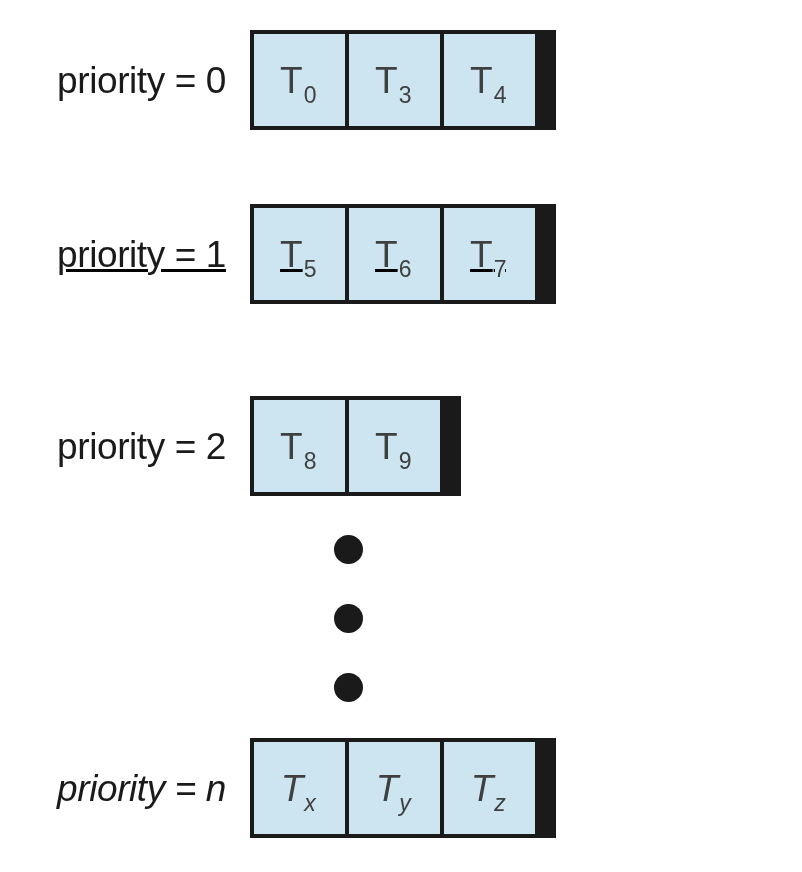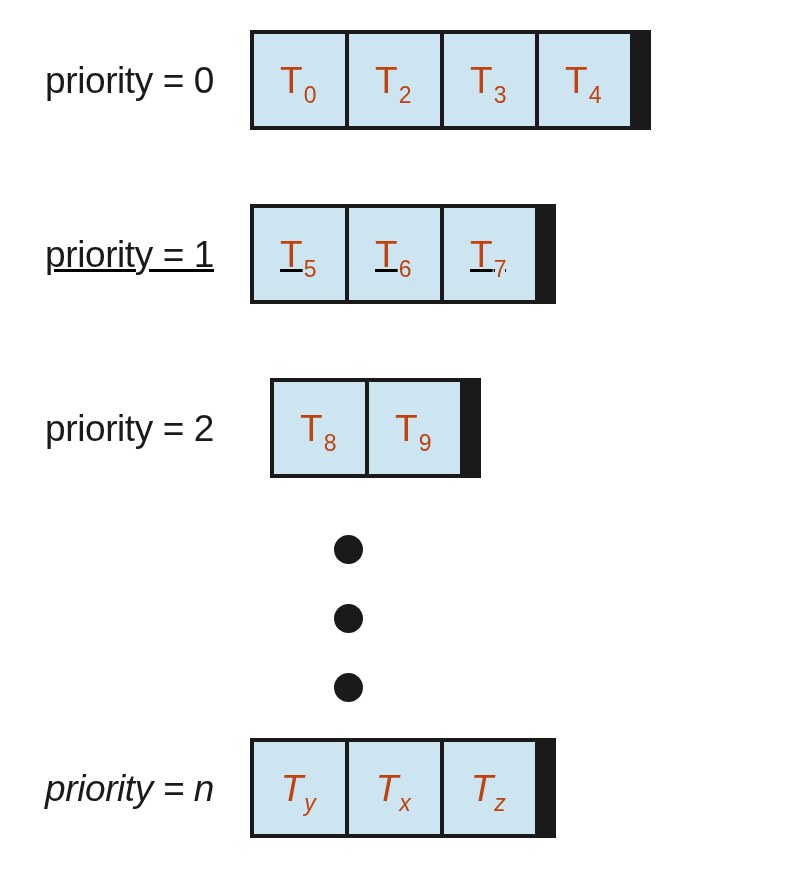--- a/index.html
+++ b/index.html
@@ -23,21 +23,21 @@
   .queue-row {
     position: absolute;
     display: flex;
     align-items: center;
     left: 0;
   }
 
   .priority-label {
     width: 250px;
     text-align: right;
-    padding-right: 36px;
+    padding-right: 24px;
     box-sizing: border-box;
     font-size: 37px;
     font-weight: 400;
     color: #1a1a1a;
     letter-spacing: -0.4px;
     white-space: nowrap;
     line-height: 1;
   }
 
   .queue-cells {
@@ -58,21 +58,21 @@
     margin-right: 4px;
     position: relative;
   }
   .task-cell:last-child {
     margin-right: 17px;
     text-align: center;
   }
 
   .task-label {
     font-size: 37px;
-    color: #c2410c;
+    color: #404040;
     line-height: 1;
     display: inline-block;
     white-space: nowrap;
     position: relative;
     left: -2px;
   }
   .task-label .sub {
     font-size: 23px;
     position: relative;
     top: 10px;
@@ -103,23 +103,20 @@
 
 <div id="diagram">
 
   <div class="queue-row" style="top: 30px;">
       <div class="priority-label">priority = 0</div>
       <div class="queue-cells">
         <div class="task-cell">
           <span class="task-label"><span class="base">T</span><span class="sub">0</span></span>
         </div>
         <div class="task-cell">
-          <span class="task-label"><span class="base">T</span><span class="sub">2</span></span>
-        </div>
-        <div class="task-cell">
           <span class="task-label"><span class="base">T</span><span class="sub">3</span></span>
         </div>
         <div class="task-cell">
           <span class="task-label"><span class="base">T</span><span class="sub">4</span></span>
         </div>
       </div>
     </div>
     <div class="queue-row" style="top: 204px; text-decoration: underline;">
       <div class="priority-label">priority = 1</div>
       <div class="queue-cells">
@@ -127,39 +124,39 @@
           <span class="task-label"><span class="base">T</span><span class="sub">5</span></span>
         </div>
         <div class="task-cell">
           <span class="task-label"><span class="base">T</span><span class="sub">6</span></span>
         </div>
         <div class="task-cell">
           <span class="task-label"><span class="base">T</span><span class="sub">7</span></span>
         </div>
       </div>
     </div>
-    <div class="queue-row" style="top: 378px; gap: 20px;">
+    <div class="queue-row" style="top: 396px;">
       <div class="priority-label">priority = 2</div>
       <div class="queue-cells">
         <div class="task-cell">
           <span class="task-label"><span class="base">T</span><span class="sub">8</span></span>
         </div>
         <div class="task-cell">
           <span class="task-label"><span class="base">T</span><span class="sub">9</span></span>
         </div>
       </div>
     </div>
     <div class="queue-row" style="top: 738px; font-style: italic;">
       <div class="priority-label">priority = n</div>
       <div class="queue-cells">
         <div class="task-cell">
-          <span class="task-label"><span class="base">T</span><span class="sub">y</span></span>
+          <span class="task-label"><span class="base">T</span><span class="sub">x</span></span>
         </div>
         <div class="task-cell">
-          <span class="task-label"><span class="base">T</span><span class="sub">x</span></span>
+          <span class="task-label"><span class="base">T</span><span class="sub">y</span></span>
         </div>
         <div class="task-cell">
           <span class="task-label"><span class="base">T</span><span class="sub">z</span></span>
         </div>
       </div>
     </div>
     <div id="ellipsis">
     <div class="ellipsis-dot"></div>
     <div class="ellipsis-dot"></div>
     <div class="ellipsis-dot"></div>

